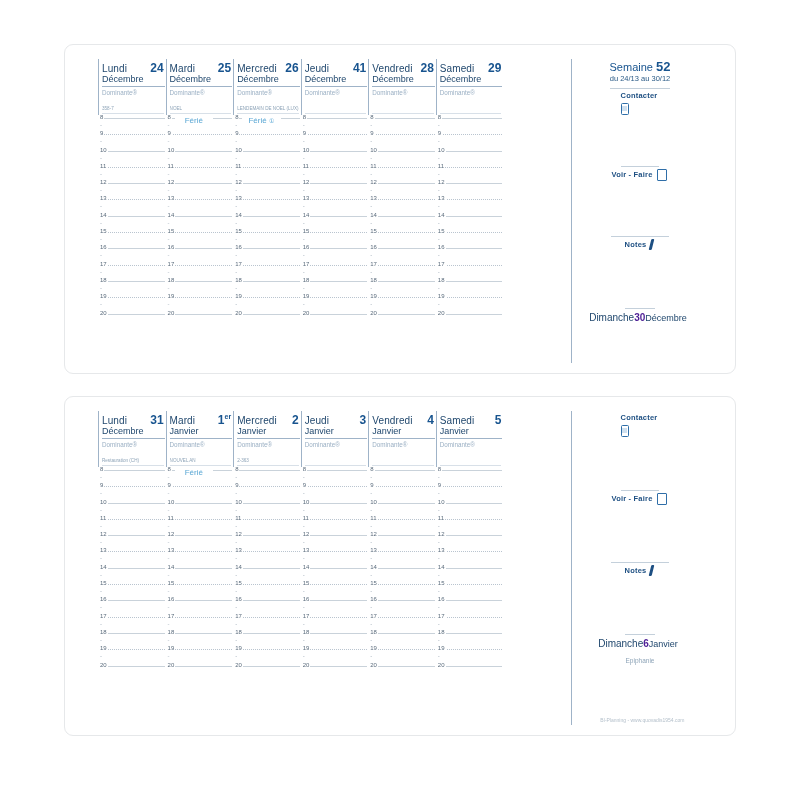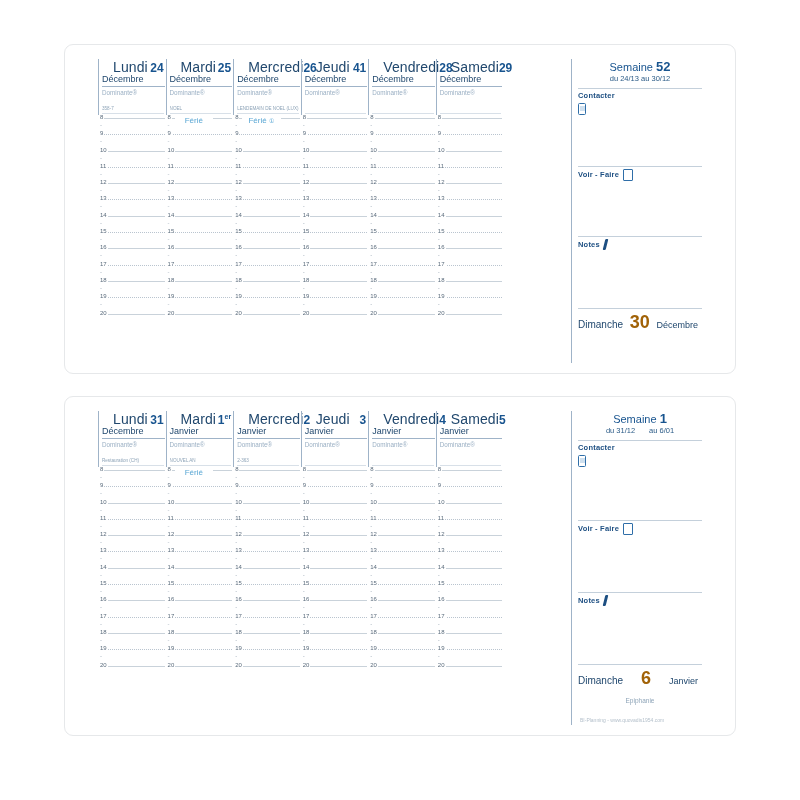--- a/index.html
+++ b/index.html
@@ -69,26 +69,25 @@
   .daycol:first-child .dayhead { border-left: 1px solid #9fb3c8; }
 
   .dayname-row {
     display: flex;
     align-items: baseline;
     justify-content: space-between;
     padding-right: 2px;
     height: 13px;
   }
   .dayname {
-    font-size: 14px;
+    font-size: 10px;
     color: #21486e;
     letter-spacing: .1px;
     line-height: 11px;
     white-space: nowrap;
-    margin-left: 11px;
   }
   .daynum {
     font-size: 12px;
     font-weight: bold;
     color: #18548f;
     line-height: 11px;
     white-space: nowrap;
   }
   .daynum .ord { font-size: 7px; vertical-align: super; }
 
@@ -176,20 +175,21 @@
   .ferie .mark { font-size: 6px; vertical-align: middle; }
 
   
   .sidebar {
     flex: 1 1 auto;
     display: flex;
     flex-direction: column;
     border-left: 1px solid #9fb3c8;
     box-sizing: border-box;
     padding-left: 6px;
+    align-items: center;
   }
   .week-head {
     height: 30px;
     border-bottom: 1px solid #c4d0db;
     text-align: center;
     padding-top: 1px;
     box-sizing: border-box;
   }
   .week-title {
     font-size: 11px;
@@ -260,21 +260,21 @@
     padding-top: 3px;
     position: relative;
   }
   .sunday-row {
     display: flex;
     align-items: baseline;
     justify-content: space-between;
     padding-right: 4px;
   }
   .sunday-name { font-size: 10px; color: #21486e; }
-  .sunday-num { font-size: 18px; font-weight: bold; color: #a16207; }
+  .sunday-num { font-size: 10px; font-weight: bold; color: #4c1d95; }
   .sunday-month { font-size: 9px; color: #21486e; }
   .sunday-note {
     text-align: center;
     font-size: 6.5px;
     color: #8ea4b8;
     padding-top: 8px;
   }
   .footer-credit {
     position: absolute;
     left: 2px;
@@ -1277,24 +1277,20 @@
               <div class="hourline solid">
                 <div class="hrule"></div>
                 <span class="hlabel">20</span>
               </div>
             </div>
         </div>
 
       </div>
 
       <div class="sidebar">
-        <div class="week-head">
-          <div class="week-title"><span>Semaine</span> <b>1</b></div>
-          <div class="week-range"><span>du 31/12</span><span class="gap"></span><span>au 6/01</span></div>
-        </div>
 
         <div class="panel" style="height:80px">
           <div class="panel-label">
               <span>Contacter</span>
             </div>
           <span class="icon-phone"></span>
         </div>
 
         <div class="panel" style="height:72px">
           <div class="panel-label">

